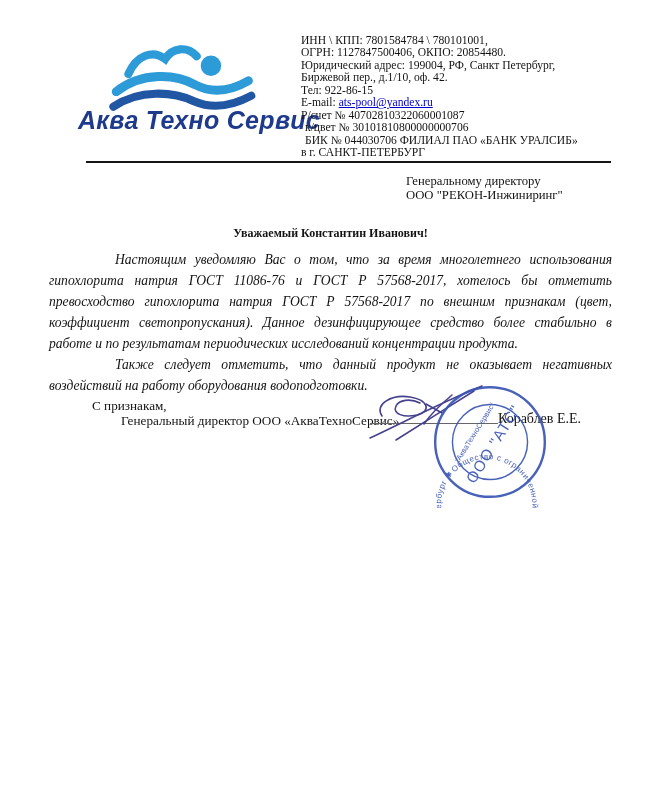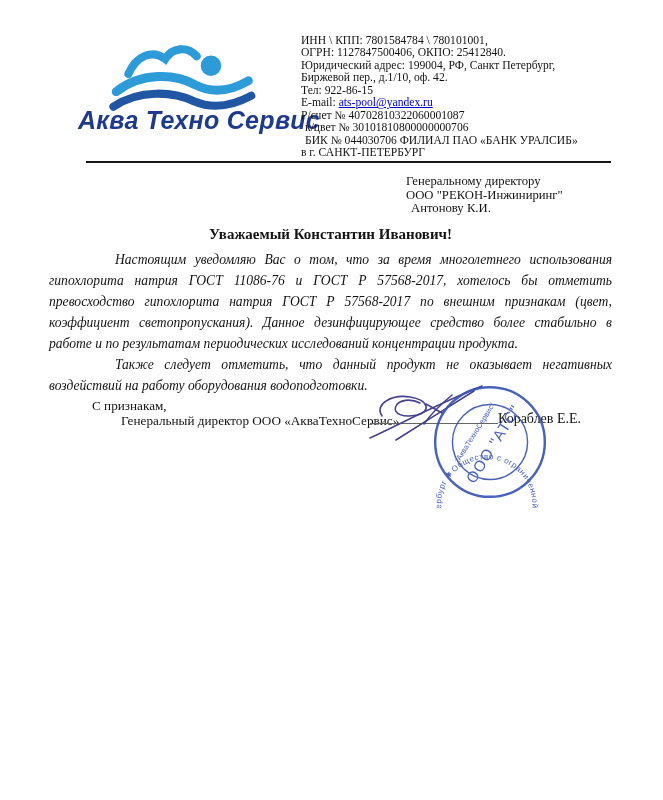--- a/index.html
+++ b/index.html
@@ -27,21 +27,21 @@
     position:absolute;left:86px;top:161px;width:525px;height:0;
     border-top:2.6px solid #151515;
   }
   
   .recipient{position:absolute;left:406px;top:175px;font-size:12.7px;line-height:13.7px;}
   .recipient .line{display:block;white-space:nowrap;}
   .recipient .line:nth-child(3){padding-left:5px;}
   
   .salutation{
     position:absolute;left:49px;top:226px;width:563px;text-align:center;
-    font-weight:bold;font-size:15px;white-space:nowrap;
+    font-weight:bold;font-size:12px;white-space:nowrap;
   }
   .body-text{
     position:absolute;left:49px;top:249px;width:563px;
     font-size:13.6px;line-height:21px;text-align:justify;font-style:italic;
   }
   .body-text p{margin:0;text-indent:66px;}
   
   .closing{position:absolute;left:92px;top:398px;font-size:13.2px;}
   .sig-title{position:absolute;left:92px;top:413px;font-size:13.2px;white-space:nowrap;margin-left:29px;}
   .sig-line{position:absolute;left:370px;top:423px;width:128px;border-top:1px solid #666;z-index:1;}
@@ -59,40 +59,39 @@
       <path d="M 30 52 C 42 24 66 16 84 30 C 94 14 116 10 130 26" stroke="#2d9bd8" stroke-width="12"></path>
       <circle cx="151" cy="40" r="15" fill="#2d9bd8" stroke="none"></circle>
       <path d="M 12 78 C 50 48 100 52 128 68 C 156 82 182 76 206 62" stroke="#2d9bd8" stroke-width="13"></path>
       <path d="M 8 100 C 46 74 96 78 126 92 C 154 104 184 98 210 84" stroke="#2156a3" stroke-width="12"></path>
     </g>
   </svg>
   <div class="logo-text">Аква Техно Сервис</div>
 
   <div class="details">
     <span class="line">ИНН \ КПП: 7801584784 \ 780101001,</span>
-    <span class="line">ОГРН: 1127847500406, ОКПО: 25412840.</span>
+    <span class="line">ОГРН: 1127847500406, ОКПО: 20854480.</span>
     <span class="line">Юридический адрес: 199004, РФ, Санкт Петербург,</span>
     <span class="line">Биржевой пер., д.1/10, оф. 42.</span>
     <span class="line">Тел:  922-86-15</span>
     <span class="email-line">
       <span>E-mail:</span>
       <a class="email-link" href="#">ats-pool@yandex.ru</a>
     </span>
     <span class="line">Р/счет № 40702810322060001087</span>
     <span class="line ind">к/цвет  № 30101810800000000706</span>
     <span class="line ind">БИК  № 044030706 ФИЛИАЛ ПАО «БАНК УРАЛСИБ»</span>
     <span class="line">в г. САНКТ-ПЕТЕРБУРГ</span>
   </div>
 
   <div class="rule"></div>
 
   <div class="recipient">
     <span class="line">Генеральному директору</span>
     <span class="line">ООО  "РЕКОН-Инжиниринг"</span>
-    <span class="line">Антонову К.И.</span>
   </div>
 
   <div class="salutation">Уважаемый Константин Иванович!</div>
 
   <div class="body-text">
     <p>Настоящим уведомляю Вас о том, что за время многолетнего использования гипохлорита натрия ГОСТ 11086-76 и ГОСТ Р 57568-2017, хотелось бы отметить превосходство гипохлорита натрия ГОСТ Р 57568-2017 по внешним признакам (цвет, коэффициент светопропускания). Данное дезинфицирующее средство более стабильно в работе и по результатам периодических исследований концентрации продукта.</p>
     <p>Также следует отметить, что данный продукт не оказывает негативных воздействий на работу оборудования водоподготовки.</p>
   </div>
 
   <div class="closing">С признакам,</div>

